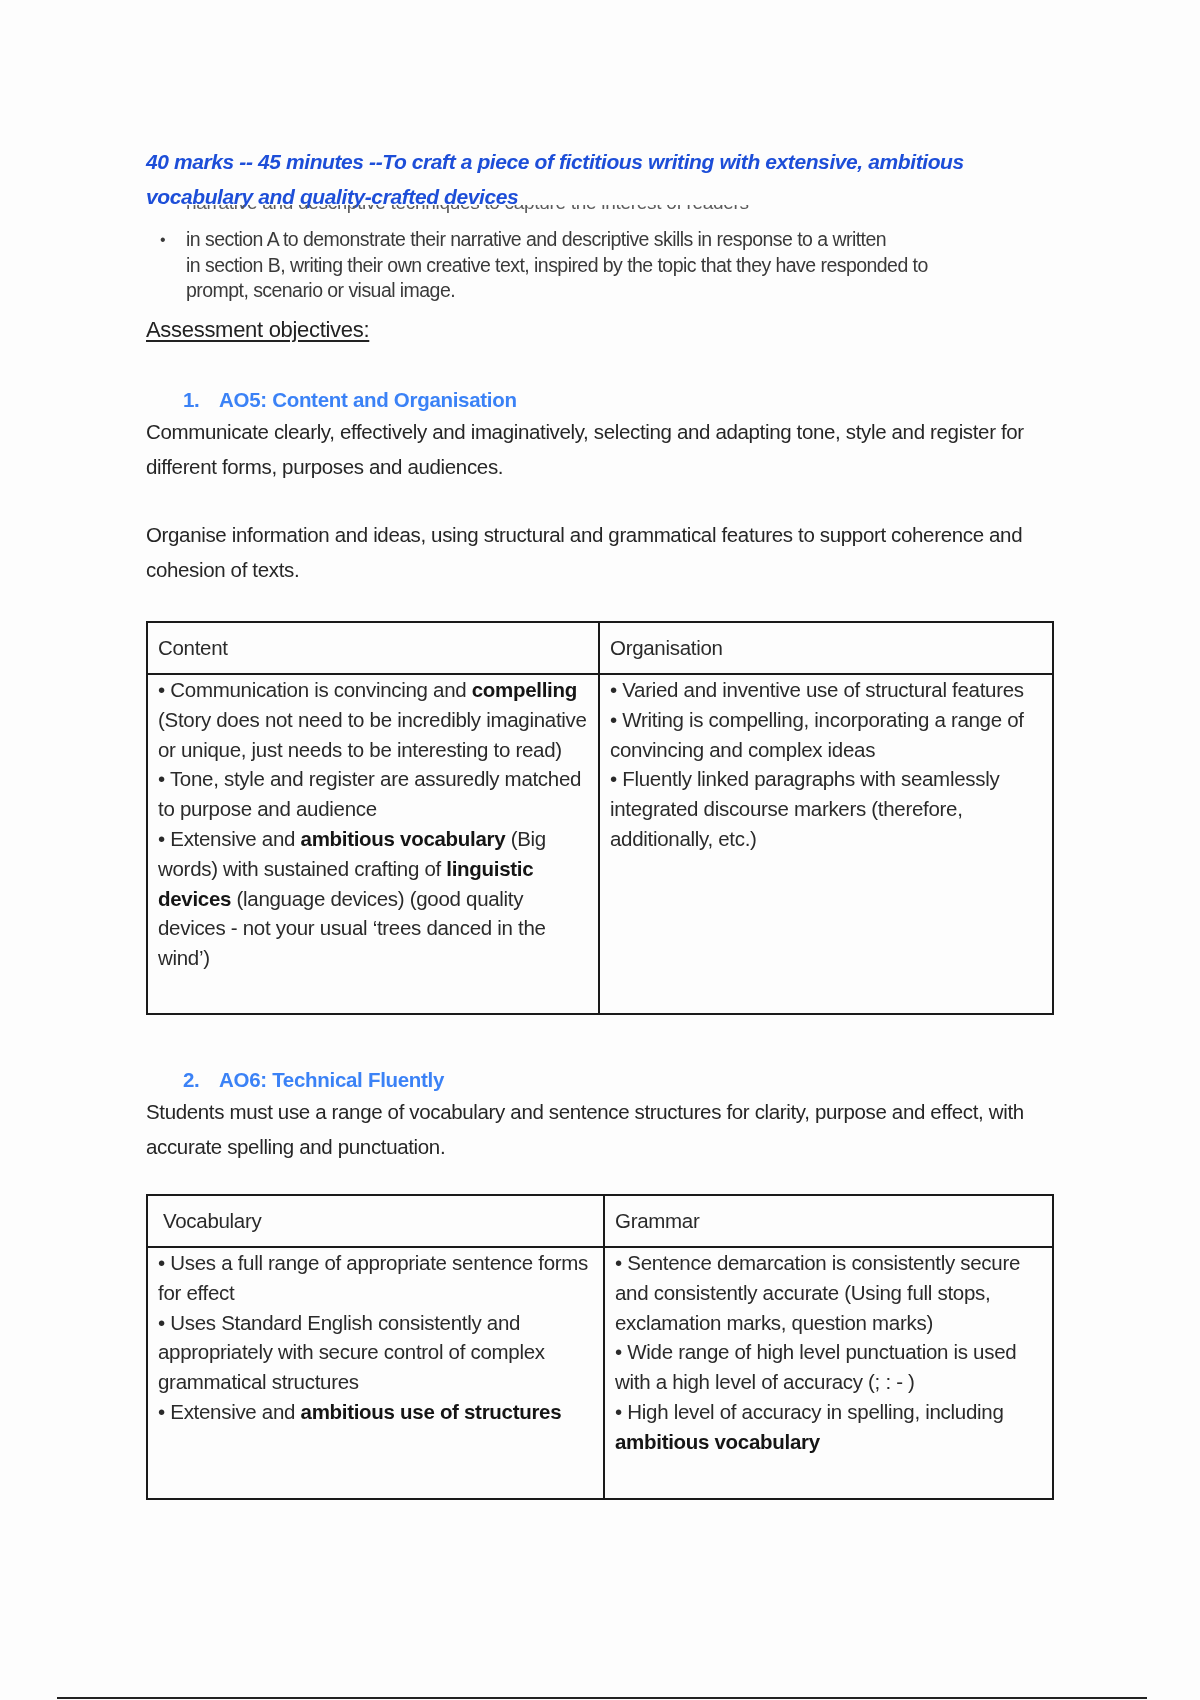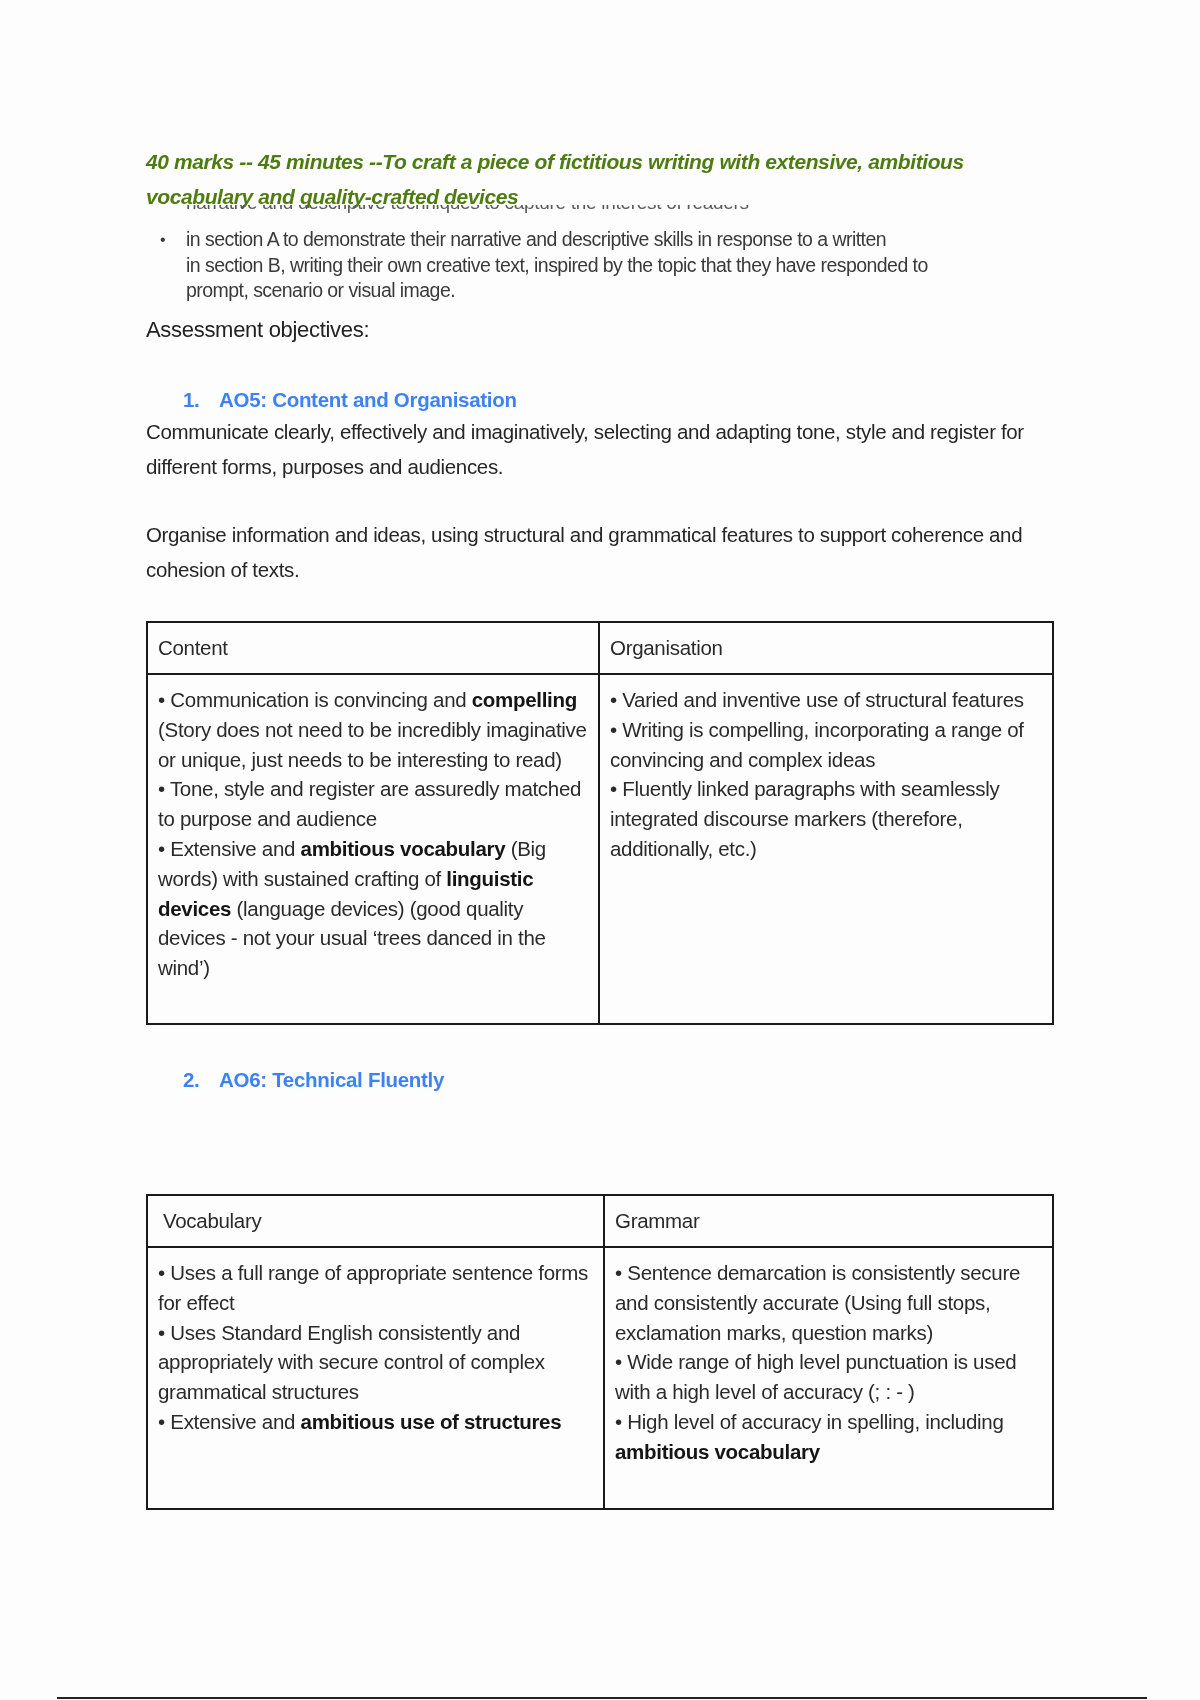--- a/index.html
+++ b/index.html
@@ -24,21 +24,21 @@
 
   .heading {
     left: 146px;
     top: 144px;
     width: 920px;
     font-weight: bold;
     font-style: italic;
     font-size: 21px;
     line-height: 35px;
     letter-spacing: -0.4px;
-    color: #4d7c0f;
+    color: #1d4ed8;
   }
 
   .clipped-line {
     left: 186px;
     top: 205px;
     width: 660px;
     height: 11px;
     overflow: hidden;
     font-family: "Liberation Sans", sans-serif;
     font-size: 19px;
@@ -69,20 +69,21 @@
   }
   .bullet-block .text {
     margin-left: 26px;
   }
 
   .ao-title {
     left: 146px;
     top: 316px;
     font-size: 22px;
     line-height: 28px;
+    text-decoration: underline;
     text-underline-offset: 3px;
     color: #222;
     letter-spacing: -0.3px;
   }
 
   .numbered {
     left: 183px;
     font-weight: bold;
     font-size: 20.5px;
     line-height: 28px;
@@ -114,21 +115,20 @@
     border: 2px solid #1a1a1a;
     vertical-align: top;
     padding: 0 10px;
   }
   table.grid tr.head td {
     height: 50px;
     vertical-align: middle;
     line-height: 24px;
   }
   table.grid tr.body td {
-    padding-top: 10px;
     line-height: 29.8px;
   }
   table.grid .b { font-weight: bold; color: #151515; }
 
   .bottom-rule {
     left: 57px;
     top: 1697px;
     width: 1090px;
     height: 2px;
     background: #222;
@@ -184,20 +184,21 @@
             <div><span>• Fluently linked paragraphs with seamlessly integrated discourse markers (therefore, additionally, etc.)</span></div>
           </td>
     </tr>
   </tbody>
     </table>
 
   <div class="abs numbered" style="top:1066px;">
     <span class="num">2.</span><span>AO6: Technical Fluently</span>
   </div>
 
+  <div class="abs para" style="top:1095px;">Students must use a range of vocabulary and sentence structures for clarity, purpose and effect, with accurate spelling and punctuation.</div>
 
   <table class="grid" style="top:1194px;">
     <tbody>
         <tr class="head">
       <td style="width:430px;padding-left:15px;">Vocabulary</td>
       <td>Grammar</td>
     </tr>
     <tr class="body">
       <td style="height:250px;">
             <div><span>• Uses a full range of appropriate sentence forms for effect</span></div>

